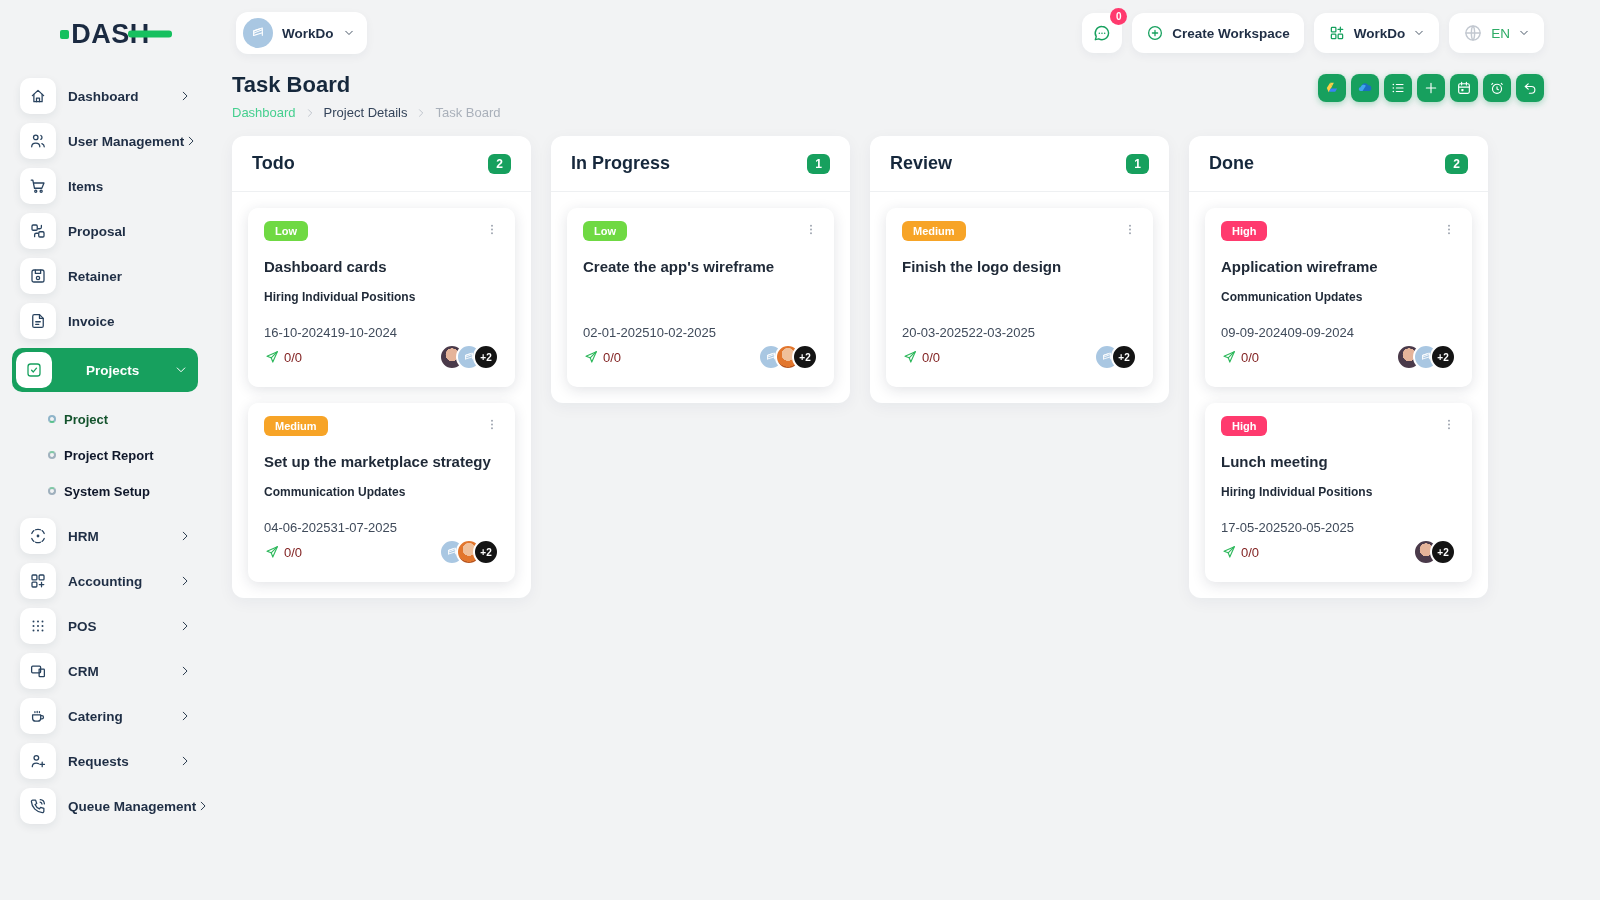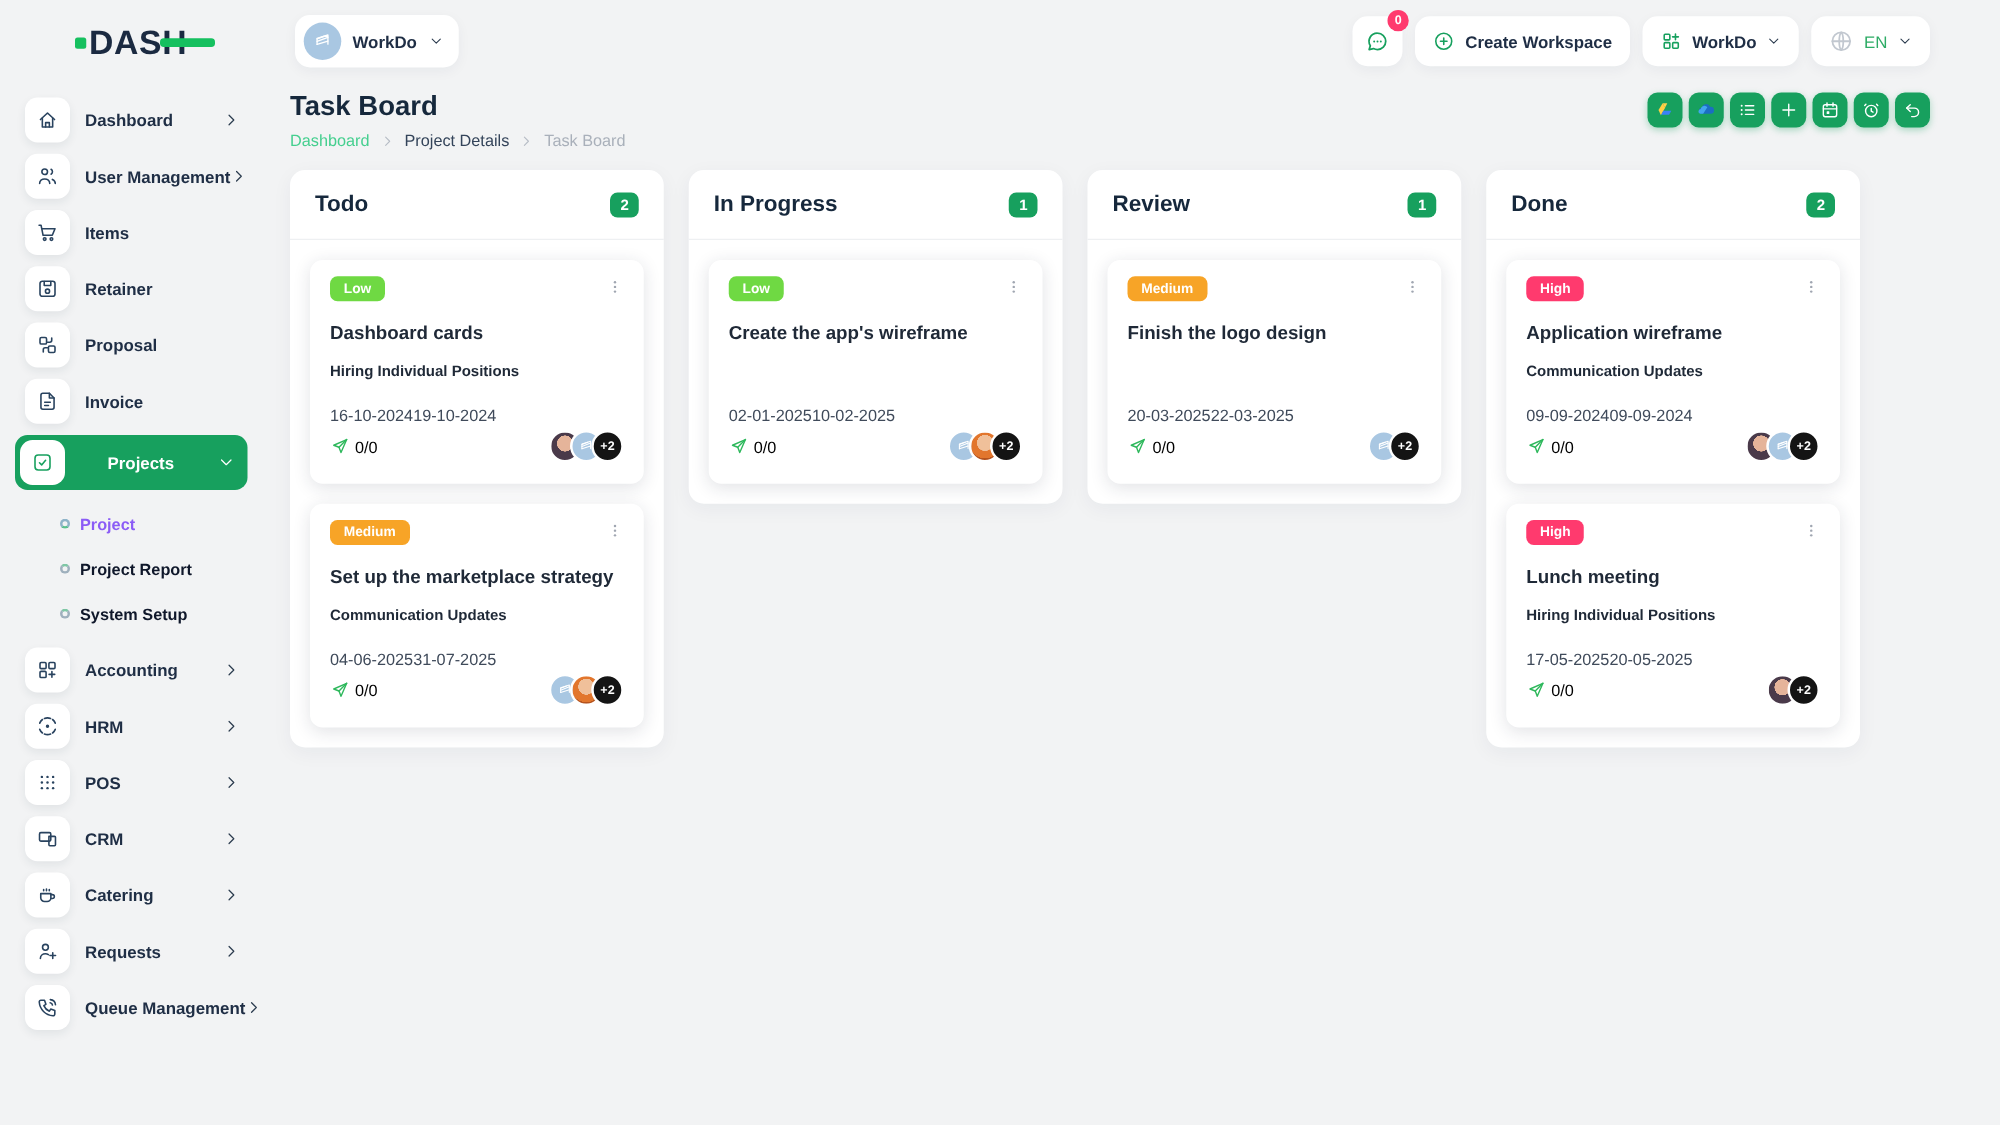--- a/index.html
+++ b/index.html
@@ -22,21 +22,21 @@
   .menu-label { margin-left:12px; font-size:13.5px; font-weight:600; color:#1f2e45; white-space:nowrap; }
   .menu-item .chev { margin-left:auto; color:#2b3b4e; }
   .menu-item.active { background:var(--primary); height:44px; padding:4px 10px 4px 4px; margin:0 0 6px 0; }
   .menu-item.active .icon-box { box-shadow:none; color:var(--primary); }
   .menu-item.active .menu-label { color:#fff;margin-left:34px; }
   .menu-item.active .chev { color:#fff; }
   .submenu { padding:2px 0 6px 0; }
   .submenu-item { display:flex; align-items:center; height:30px; margin:4px 0 6px 0; padding-left:36px; cursor:pointer; }
   .bullet { width:8px; height:8px; border-radius:50%; border:2px solid #9fb0bd; border-top-color:#7fc7a5; flex:none; }
   .submenu-label { margin-left:8px; font-size:13px; font-weight:600; color:#0f172a; }
-  .submenu-item.active .submenu-label { color:#8b5cf6; }
+  .submenu-item.active .submenu-label { color:#14532d; }
   .submenu-item.active .bullet { border-color:#8fb4c9; border-bottom-color:#59c08d; }
 
   
   .topbar { margin-left:208px; height:58px; display:flex; align-items:center; justify-content:space-between; padding:8px 56px 0 28px; }
   .ws-chip { background:#fff; border-radius:12px; height:42px; display:flex; align-items:center; gap:9px; padding:0 12px 0 7px; box-shadow:0 3px 10px rgba(25,45,70,.05); cursor:pointer; }
   .ws-avatar { width:30px; height:30px; border-radius:50%; background:#a9c7e2; display:flex; align-items:center; justify-content:center; }
   .ws-name { font-size:13.5px; font-weight:700; color:#1f2e45; }
   .top-right { display:flex; align-items:center; gap:10px; }
   .top-btn { background:#fff; border:none; border-radius:12px; height:40px; display:flex; align-items:center; gap:8px; padding:13px 14px; box-shadow:0 3px 10px rgba(25,45,70,.05); cursor:pointer; font-family:inherit; }
   .top-btn .lbl { font-size:13.5px; font-weight:600; color:#1f2e45; }
@@ -68,21 +68,21 @@
   .col-count { background:var(--primary); color:#fff; font-size:12px; font-weight:700; padding:3px 8px; border-radius:6px; }
   .col-cards { padding:16px; display:flex; flex-direction:column; gap:16px; }
   .card { background:#fff; border-radius:10px; box-shadow:0 3px 14px rgba(30,41,59,.13); padding:13px 16px 16px; cursor:grab; }
   .card-top { display:flex; align-items:flex-start; justify-content:space-between; }
   .pri-badge { color:#fff; font-size:11px; font-weight:600; padding:4px 11px; border-radius:6px; }
   .card-menu { color:#a0a6b1; width:14px; height:17px; cursor:pointer; }
   .card-title { margin-top:17px; font-size:15px; font-weight:600; color:#1f2937; }
   .card-milestone { margin-top:15px; font-size:12px; font-weight:700; color:#1f2937; min-height:14px; }
   .card-dates { margin-top:21px; display:flex; justify-content:flex-start; font-size:13px; color:#3f4a5a; }
   .card-foot { margin-top:3px; display:flex; justify-content:space-between; align-items:center; min-height:28px; }
-  .tasks { display:flex; align-items:center; gap:4px; font-size:13px; color:#000000; }
+  .tasks { display:flex; align-items:center; gap:4px; font-size:13px; color:#7f1d1d; }
   .send-ic { color:#2eb85c; }
   .avatars { display:flex; align-items:center; }
   .avatar { width:26px; height:26px; border-radius:50%; border:2px solid #fff; margin-left:-9px; display:flex; align-items:center; justify-content:center; flex:none; }
   .avatar:first-child { margin-left:0; }
   .av-photo-a { background:radial-gradient(circle at 50% 40%, #e5b49a 0 37%, #4a3a4a 38% 100%); }
   .av-photo-b { background:radial-gradient(circle at 50% 38%, #f0c09a 0 36%, #e2762d 37% 70%, #b5541f 71% 100%); }
   .av-logo { background:#a9c7e2; }
   .av-extra { background:#141414; color:#fff; font-size:10px; font-weight:700; }
 </style>
 </head>
@@ -141,45 +141,45 @@
               <path d="M3 4.2h2.1L7.3 15h9.8L20 8H6"></path>
             </svg>
           </span>
         </span>
         <span class="menu-label">Items</span>
       </div>
       <div class="menu-item">
         <span class="icon-box">
           <span class="icon i18">
             <svg viewBox="0 0 24 24" fill="none" stroke="currentColor" stroke-width="1.7" stroke-linecap="round" stroke-linejoin="round">
-              <rect x="4" y="4" width="16" height="16" rx="2.5"></rect>
-              <path d="M8.5 4.2v4.4h7V4.2"></path>
-              <circle cx="12" cy="14.6" r="2.2"></circle>
-            </svg>
-          </span>
-        </span>
-        <span class="menu-label">Retainer</span>
-      </div>
-      <div class="menu-item">
-        <span class="icon-box">
-          <span class="icon i18">
-            <svg viewBox="0 0 24 24" fill="none" stroke="currentColor" stroke-width="1.7" stroke-linecap="round" stroke-linejoin="round">
               <rect x="4" y="4" width="7" height="7" rx="1.5"></rect>
               <rect x="13" y="13" width="7" height="7" rx="1.5"></rect>
               <path d="M16.5 4.5v2.5a2 2 0 0 1-2 2h-2.5"></path>
               <path d="M7.5 19.5V17a2 2 0 0 1 2-2H12"></path>
             </svg>
           </span>
         </span>
         <span class="menu-label">Proposal</span>
       </div>
       <div class="menu-item">
         <span class="icon-box">
           <span class="icon i18">
             <svg viewBox="0 0 24 24" fill="none" stroke="currentColor" stroke-width="1.7" stroke-linecap="round" stroke-linejoin="round">
+              <rect x="4" y="4" width="16" height="16" rx="2.5"></rect>
+              <path d="M8.5 4.2v4.4h7V4.2"></path>
+              <circle cx="12" cy="14.6" r="2.2"></circle>
+            </svg>
+          </span>
+        </span>
+        <span class="menu-label">Retainer</span>
+      </div>
+      <div class="menu-item">
+        <span class="icon-box">
+          <span class="icon i18">
+            <svg viewBox="0 0 24 24" fill="none" stroke="currentColor" stroke-width="1.7" stroke-linecap="round" stroke-linejoin="round">
               <path d="M14 3.5H7a2 2 0 0 0-2 2v13a2 2 0 0 0 2 2h10a2 2 0 0 0 2-2V8.5z"></path>
               <path d="M14 3.5v5h5"></path>
               <path d="M9 13h6M9 16.5h4"></path>
             </svg>
           </span>
         </span>
         <span class="menu-label">Invoice</span>
       </div>
       <div class="menu-item active">
         <span class="icon-box">
@@ -203,54 +203,54 @@
           <span class="submenu-label">Project</span>
         </div>
         <div class="submenu-item">
           <span class="bullet"></span>
           <span class="submenu-label">Project Report</span>
         </div>
         <div class="submenu-item">
           <span class="bullet"></span>
           <span class="submenu-label">System Setup</span>
         </div>
-      </div>
-      <div class="menu-item">
-        <span class="icon-box">
-          <span class="icon i18">
-            <svg viewBox="0 0 24 24" fill="none" stroke="currentColor" stroke-width="1.7" stroke-linecap="round" stroke-linejoin="round">
-              <rect x="4" y="4" width="6.5" height="6.5" rx="1.2"></rect>
-              <rect x="13.5" y="4" width="6.5" height="6.5" rx="1.2"></rect>
-              <rect x="4" y="13.5" width="6.5" height="6.5" rx="1.2"></rect>
-              <path d="M16.7 13.7v6M13.7 16.7h6"></path>
-            </svg>
-          </span>
-        </span>
-        <span class="menu-label">Accounting</span>
-        <span class="icon i14 chev">
-          <svg viewBox="0 0 24 24" fill="none" stroke="currentColor" stroke-width="1.7" stroke-linecap="round" stroke-linejoin="round">
-            <path d="M9 5.5l6.5 6.5L9 18.5"></path>
-          </svg>
-        </span>
       </div>
       <div class="menu-item">
         <span class="icon-box">
           <span class="icon i18">
             <svg viewBox="0 0 24 24" fill="none" stroke="currentColor" stroke-width="1.7" stroke-linecap="round" stroke-linejoin="round">
               <path d="M8.7 3.7a9 9 0 0 1 6.6 0"></path>
               <path d="M3.7 8.7a9 9 0 0 1 2.9-3.9"></path>
               <path d="M3.7 15.3a9 9 0 0 0 2.9 3.9"></path>
               <path d="M8.7 20.3a9 9 0 0 0 6.6 0"></path>
               <path d="M20.3 8.7a9 9 0 0 0-2.9-3.9"></path>
               <path d="M20.3 15.3a9 9 0 0 1-2.9 3.9"></path>
               <circle cx="12" cy="12" r="1" fill="currentColor"></circle>
             </svg>
           </span>
         </span>
         <span class="menu-label">HRM</span>
+        <span class="icon i14 chev">
+          <svg viewBox="0 0 24 24" fill="none" stroke="currentColor" stroke-width="1.7" stroke-linecap="round" stroke-linejoin="round">
+            <path d="M9 5.5l6.5 6.5L9 18.5"></path>
+          </svg>
+        </span>
+      </div>
+      <div class="menu-item">
+        <span class="icon-box">
+          <span class="icon i18">
+            <svg viewBox="0 0 24 24" fill="none" stroke="currentColor" stroke-width="1.7" stroke-linecap="round" stroke-linejoin="round">
+              <rect x="4" y="4" width="6.5" height="6.5" rx="1.2"></rect>
+              <rect x="13.5" y="4" width="6.5" height="6.5" rx="1.2"></rect>
+              <rect x="4" y="13.5" width="6.5" height="6.5" rx="1.2"></rect>
+              <path d="M16.7 13.7v6M13.7 16.7h6"></path>
+            </svg>
+          </span>
+        </span>
+        <span class="menu-label">Accounting</span>
         <span class="icon i14 chev">
           <svg viewBox="0 0 24 24" fill="none" stroke="currentColor" stroke-width="1.7" stroke-linecap="round" stroke-linejoin="round">
             <path d="M9 5.5l6.5 6.5L9 18.5"></path>
           </svg>
         </span>
       </div>
       <div class="menu-item">
         <span class="icon-box">
           <span class="icon i18">
             <svg viewBox="0 0 24 24" fill="none" stroke="currentColor" stroke-width="1.7" stroke-linecap="round" stroke-linejoin="round">

